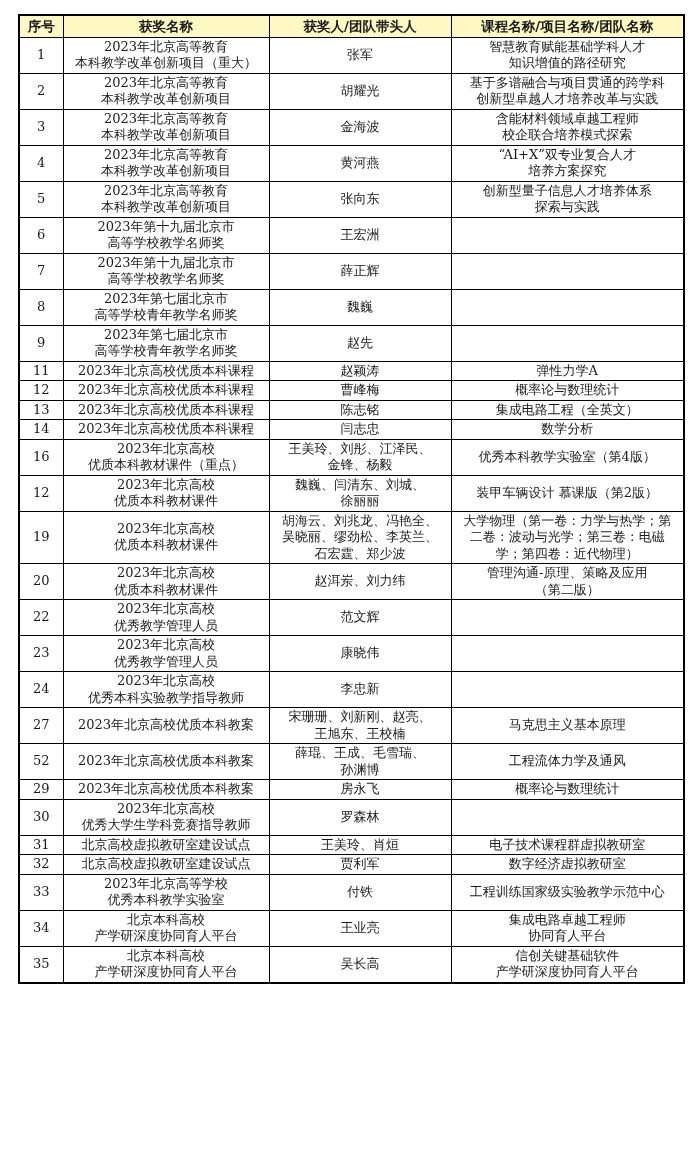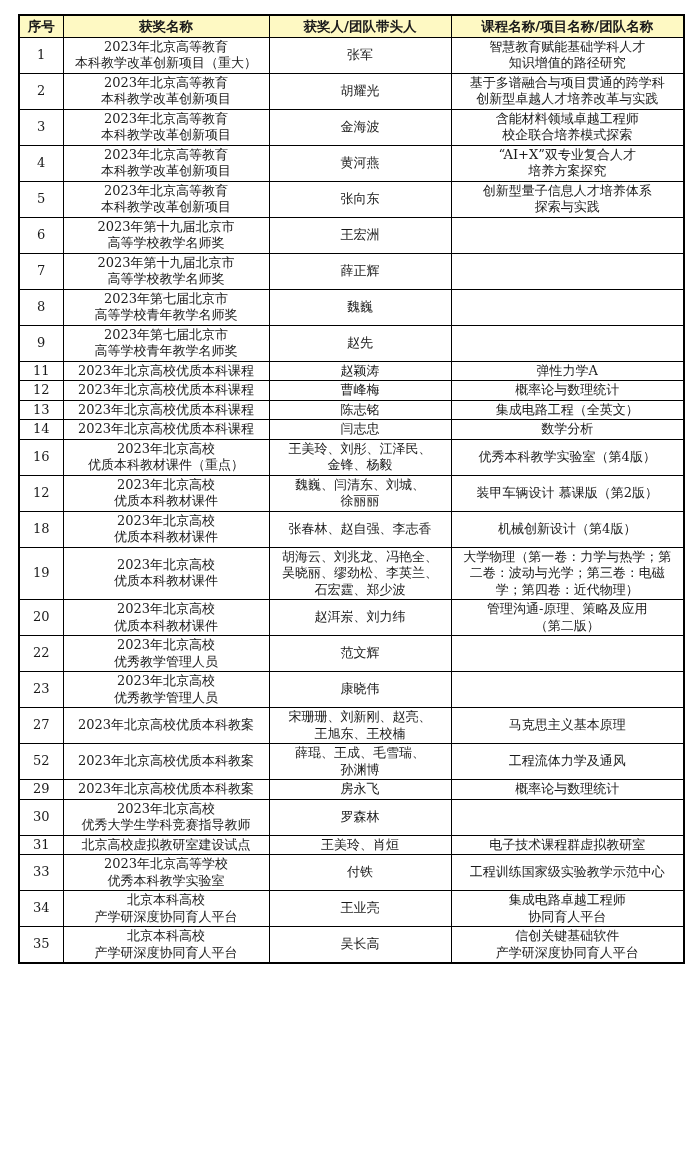--- a/index.html
+++ b/index.html
@@ -169,27 +169,20 @@
         </tr>
         <tr>
           <td>12</td>
           <td>2023年北京高校
 优质本科教材课件</td>
           <td>魏巍、闫清东、刘城、
 徐丽丽</td>
           <td>装甲车辆设计 慕课版（第2版）</td>
         </tr>
         <tr>
-          <td>18</td>
-          <td>2023年北京高校
-优质本科教材课件</td>
-          <td>张春林、赵自强、李志香</td>
-          <td>机械创新设计（第4版）</td>
-        </tr>
-        <tr>
           <td>19</td>
           <td>2023年北京高校
 优质本科教材课件</td>
           <td>胡海云、刘兆龙、冯艳全、
 吴晓丽、缪劲松、李英兰、
 石宏霆、郑少波</td>
           <td>大学物理（第一卷：力学与热学；第
 二卷：波动与光学；第三卷：电磁
 学；第四卷：近代物理）</td>
         </tr>
@@ -209,20 +202,27 @@
           <td></td>
         </tr>
         <tr>
           <td>23</td>
           <td>2023年北京高校
 优秀教学管理人员</td>
           <td>康晓伟</td>
           <td></td>
         </tr>
         <tr>
+          <td>24</td>
+          <td>2023年北京高校
+优秀本科实验教学指导教师</td>
+          <td>李忠新</td>
+          <td></td>
+        </tr>
+        <tr>
           <td>27</td>
           <td>2023年北京高校优质本科教案</td>
           <td>宋珊珊、刘新刚、赵亮、
 王旭东、王校楠</td>
           <td>马克思主义基本原理</td>
         </tr>
         <tr>
           <td>52</td>
           <td>2023年北京高校优质本科教案</td>
           <td>薛琨、王成、毛雪瑞、
@@ -240,20 +240,26 @@
           <td>2023年北京高校
 优秀大学生学科竞赛指导教师</td>
           <td>罗森林</td>
           <td></td>
         </tr>
         <tr>
           <td>31</td>
           <td>北京高校虚拟教研室建设试点</td>
           <td>王美玲、肖烜</td>
           <td>电子技术课程群虚拟教研室</td>
+        </tr>
+        <tr>
+          <td>32</td>
+          <td>北京高校虚拟教研室建设试点</td>
+          <td>贾利军</td>
+          <td>数字经济虚拟教研室</td>
         </tr>
         <tr>
           <td>33</td>
           <td>2023年北京高等学校
 优秀本科教学实验室</td>
           <td>付铁</td>
           <td>工程训练国家级实验教学示范中心</td>
         </tr>
         <tr>
           <td>34</td>

